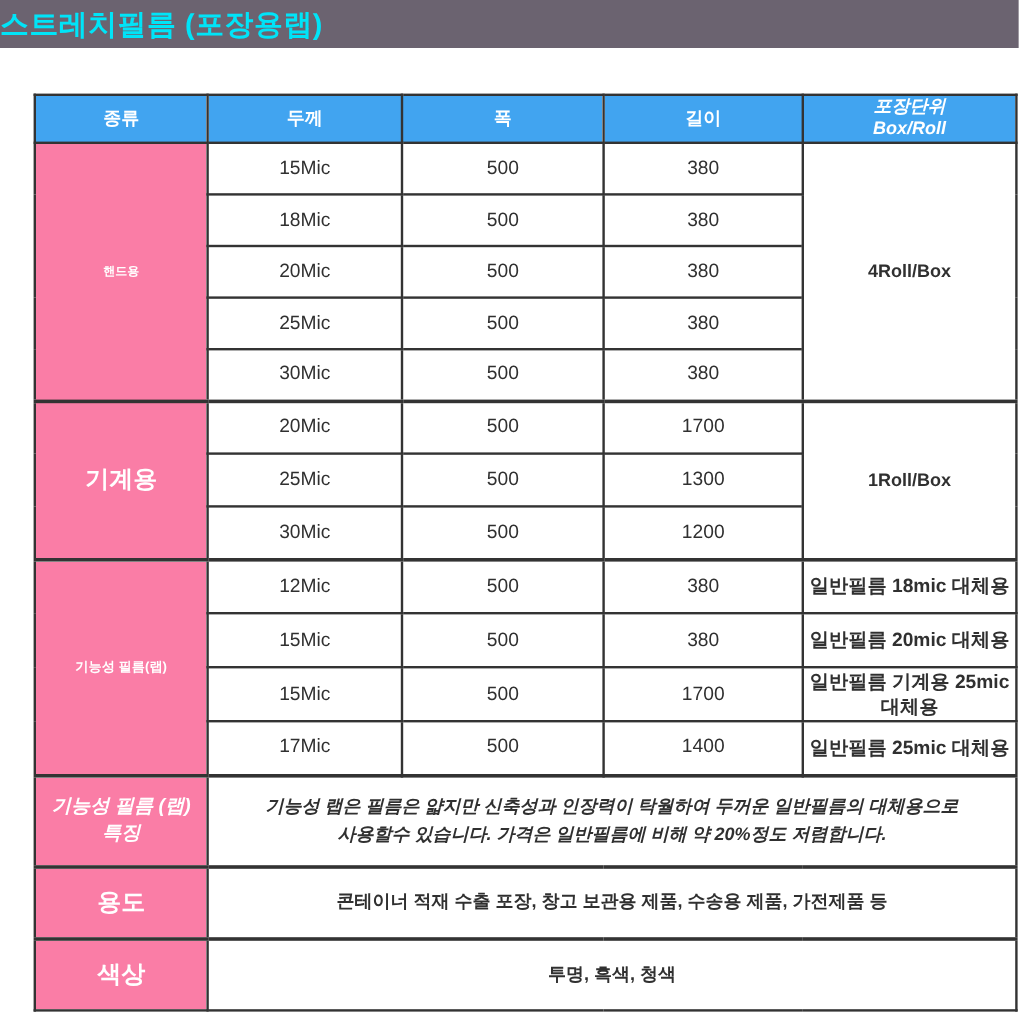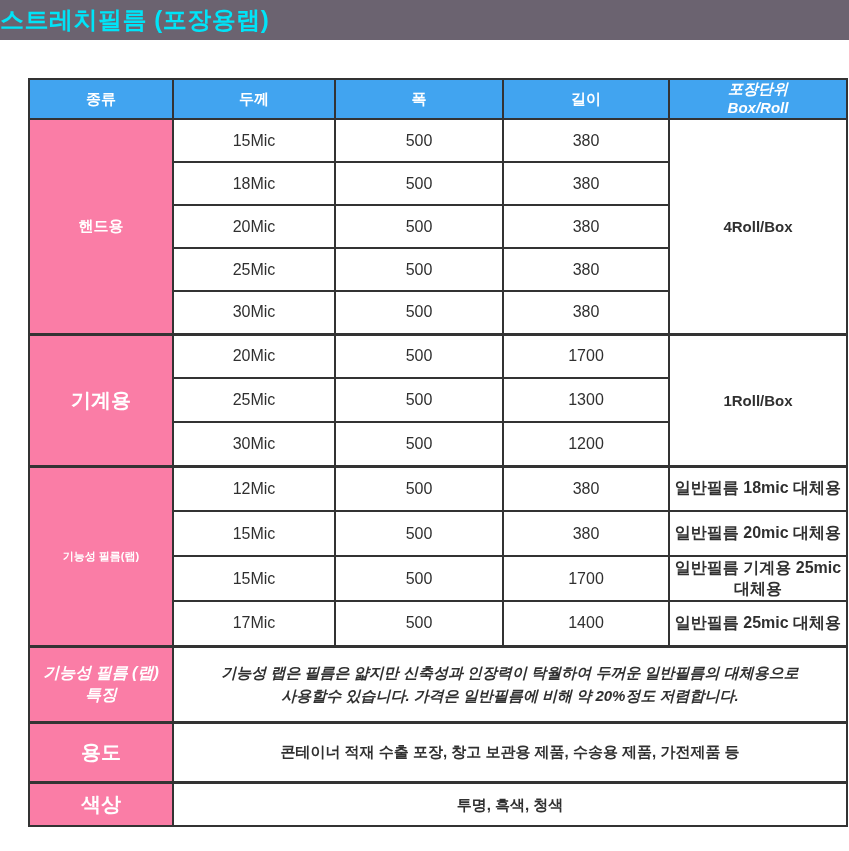--- a/index.html
+++ b/index.html
@@ -40,36 +40,36 @@
     vertical-align: middle;
     overflow: hidden;
   }
   tr.sec-top > td { border-top-width: 3px; }
   thead tr { height: 40px; padding-left: 43px; }
   tr.r-hand { height: 43px; }
   tr.r-mach { height: 44px; }
   tr.r-func { height: 45px; }
   tr.r-feat { height: 76px; }
   tr.r-use  { height: 60px; }
-  tr.r-col  { height: 44px; }
+  tr.r-col  { height: 60px; }
   th {
     background: var(--header-bg, #41A4F0);
     color: var(--header-text, #fff);
     font-size: 15px;
     font-weight: bold;
     line-height: 1.25;
   }
   td.cat {
     background: var(--category-bg, #FA7DA6);
     color: var(--category-text, #fff);
     font-weight: bold;
     font-size: 20px;
     line-height: 1.35;
   }
-  td.cat.small { font-size: 15px; }
+  td.cat.small { font-size: 10px; }
   td.cat.mid   { font-size: 11px; }
   td.cat.feat  { font-size: 16px; }
   td.data {
     color: var(--body-text, #303030);
     font-size: 16px;
     font-weight: normal;
     margin-top: 20px;
   }
   td.unit {
     color: var(--body-text, #303030);

